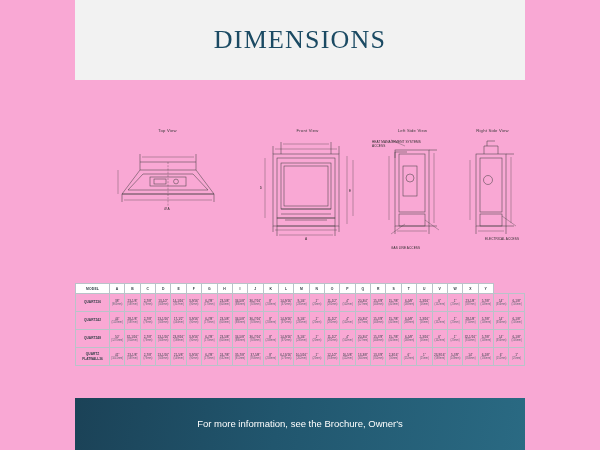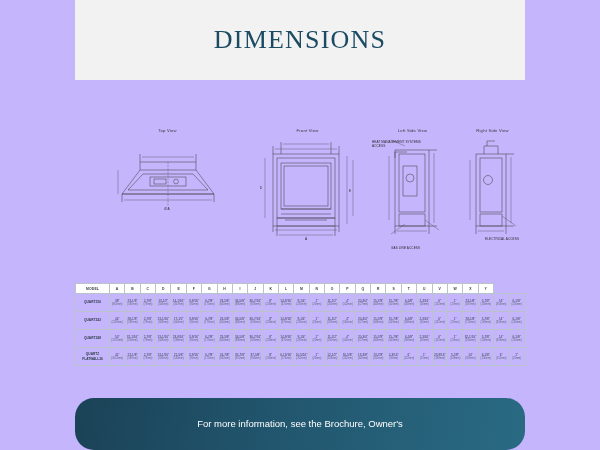--- a/index.html
+++ b/index.html
@@ -10,21 +10,21 @@
     width: 600px;
     height: 450px;
     background: #ffffff;
     font-family: "Liberation Sans", sans-serif;
     overflow: hidden;
   }
   .page {
     position: relative;
     width: 600px;
     height: 450px;
-    background: #c4b5fd;
+    background: #f9a8d4;
   }
   
   .header {
     position: absolute;
     left: 75px;
     top: 0;
     width: 450px;
     height: 80px;
     background: #f2f2f2;
     display: flex;
@@ -129,21 +129,20 @@
     position: absolute;
     left: 75px;
     top: 398px;
     width: 450px;
     height: 52px;
     background: linear-gradient(100deg, #1b4257 0%, #21566e 45%, #2a6a83 100%);
     display: flex;
     align-items: center;
     justify-content: center;
     text-align: center;
-    border-radius: 19px;
   }
   .footer-text {
     color: #ffffff;
     font-size: 9.5px;
     line-height: 1.55;
     font-family: "Liberation Sans", sans-serif;
     max-width: 300px;
   }
 </style>
 </head>

